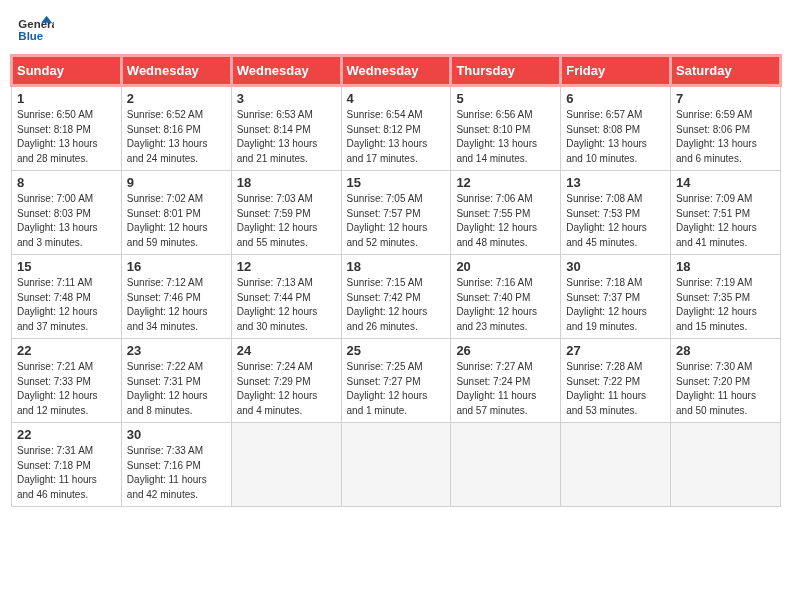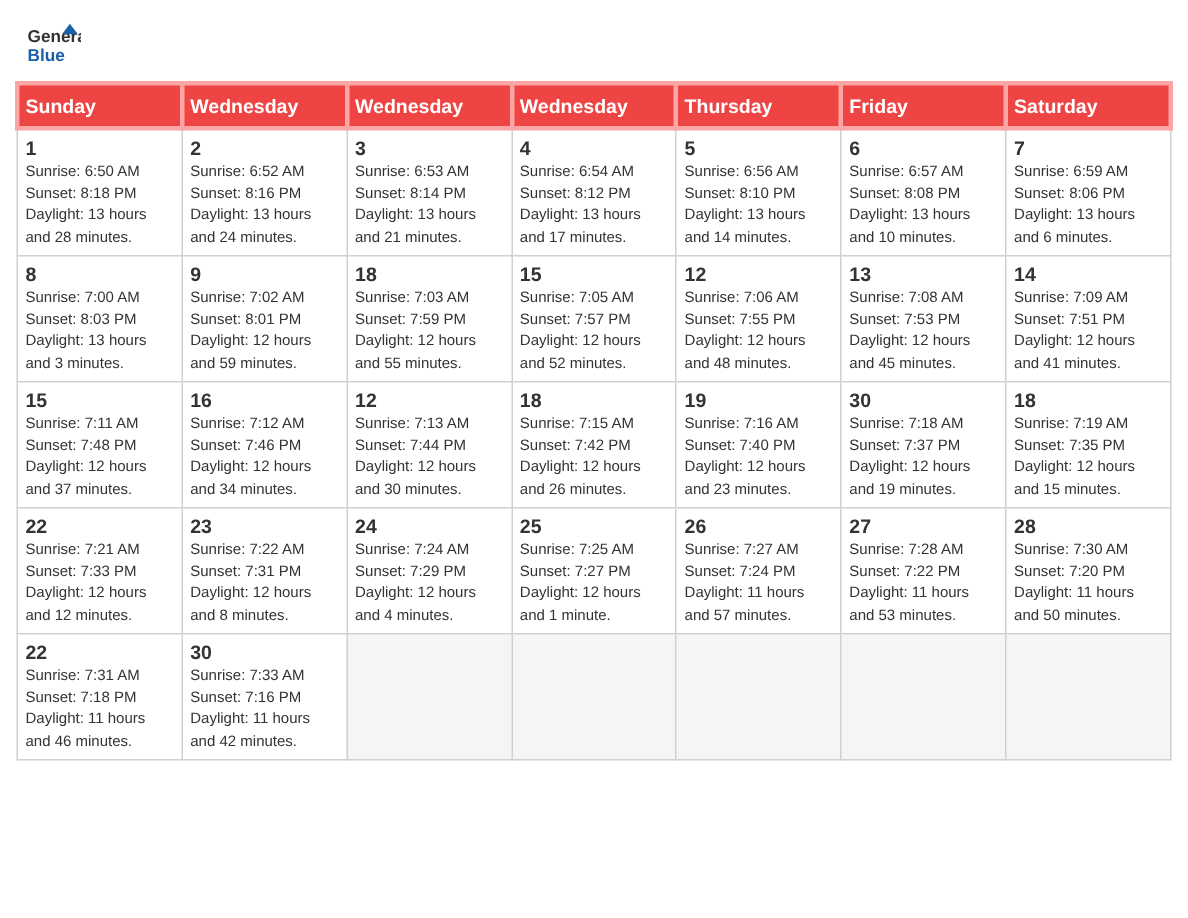--- a/index.html
+++ b/index.html
@@ -186,21 +186,21 @@
         </td>
         <td>
           <span class="day-num">12</span>
           <div class="day-detail">Sunrise: 7:13 AM<br>Sunset: 7:44 PM<br>Daylight: 12 hours and 30 minutes.</div>
         </td>
         <td>
           <span class="day-num">18</span>
           <div class="day-detail">Sunrise: 7:15 AM<br>Sunset: 7:42 PM<br>Daylight: 12 hours and 26 minutes.</div>
         </td>
         <td>
-          <span class="day-num">19</span>
+          <span class="day-num">20</span>
           <div class="day-detail">Sunrise: 7:16 AM<br>Sunset: 7:40 PM<br>Daylight: 12 hours and 23 minutes.</div>
         </td>
         <td>
           <span class="day-num">30</span>
           <div class="day-detail">Sunrise: 7:18 AM<br>Sunset: 7:37 PM<br>Daylight: 12 hours and 19 minutes.</div>
         </td>
         <td>
           <span class="day-num">18</span>
           <div class="day-detail">Sunrise: 7:19 AM<br>Sunset: 7:35 PM<br>Daylight: 12 hours and 15 minutes.</div>
         </td>

